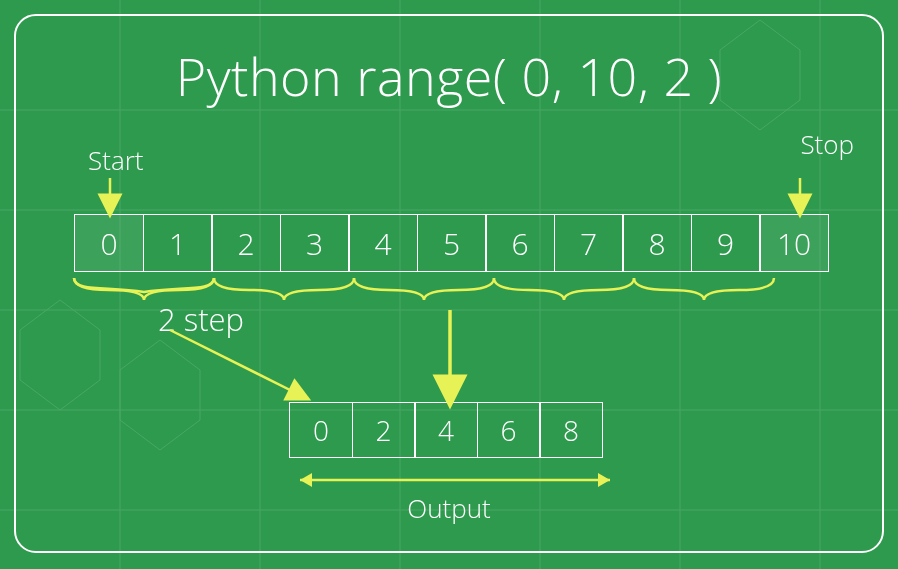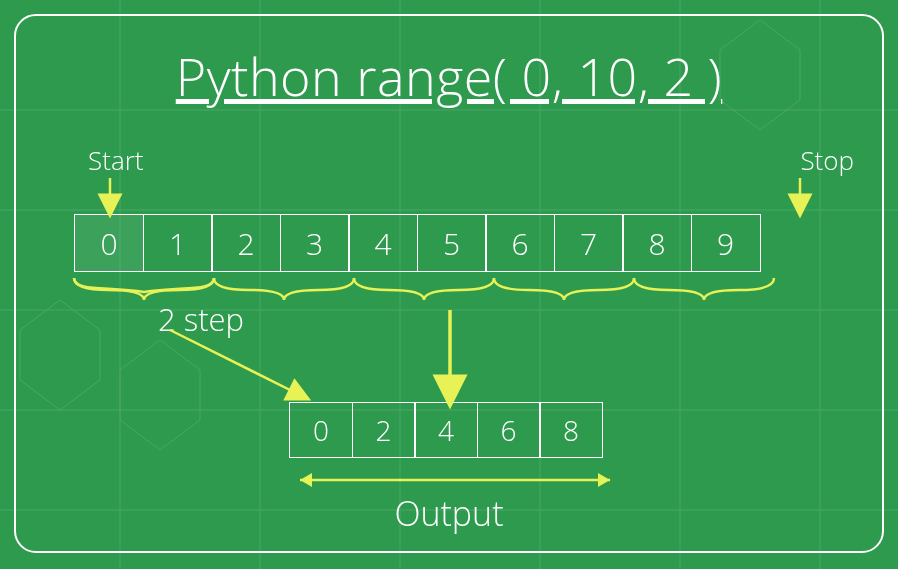--- a/index.html
+++ b/index.html
@@ -22,32 +22,31 @@
     border: 2.5px solid #ffffff;
     border-radius: 22px;
   }
   .title {
     position: absolute;
     left: 0; right: 0; top: 40px;
     text-align: center;
     font-size: 52px;
     font-weight: 300;
     letter-spacing: 0.5px;
-    text-decoration: underline;
   }
   .label {
     position: absolute;
     color: #ffffff;
     font-size: 26px;
     font-weight: 300;
   }
   .start-label { left: 88px; top: 142px; }
-  .stop-label  { right: 44px; top: 142px; }
+  .stop-label  { right: 44px; top: 126px; }
   .step-label  { left: 158px; top: 298px; font-size: 31px; }
-  .output-label{ left: 0; right:0; text-align:center; top: 490px; font-size: 34px; }
+  .output-label{ left: 0; right:0; text-align:center; top: 490px; font-size: 26px; }
 
   .row {
     position: absolute;
     display: flex;
   }
   .source-row { left: 74px; top: 214px; }
   .output-row { left: 289px; top: 402px; }
   .cell {
     width: 70px; height: 58px;
     border: 1.5px solid #ffffff;
@@ -101,20 +100,21 @@
     <div class="cell highlight">0</div>
     <div class="cell">1</div>
     <div class="cell">2</div>
     <div class="cell">3</div>
     <div class="cell">4</div>
     <div class="cell">5</div>
     <div class="cell">6</div>
     <div class="cell">7</div>
     <div class="cell">8</div>
     <div class="cell">9</div>
+    <div class="cell highlight">10</div>
   </div>
 <div class="row output-row" id="output-row">
     <div class="cell">0</div>
     <div class="cell">2</div>
     <div class="cell">4</div>
     <div class="cell">6</div>
     <div class="cell">8</div>
   </div>
 
 <svg class="overlay" viewBox="0 0 898 569">

